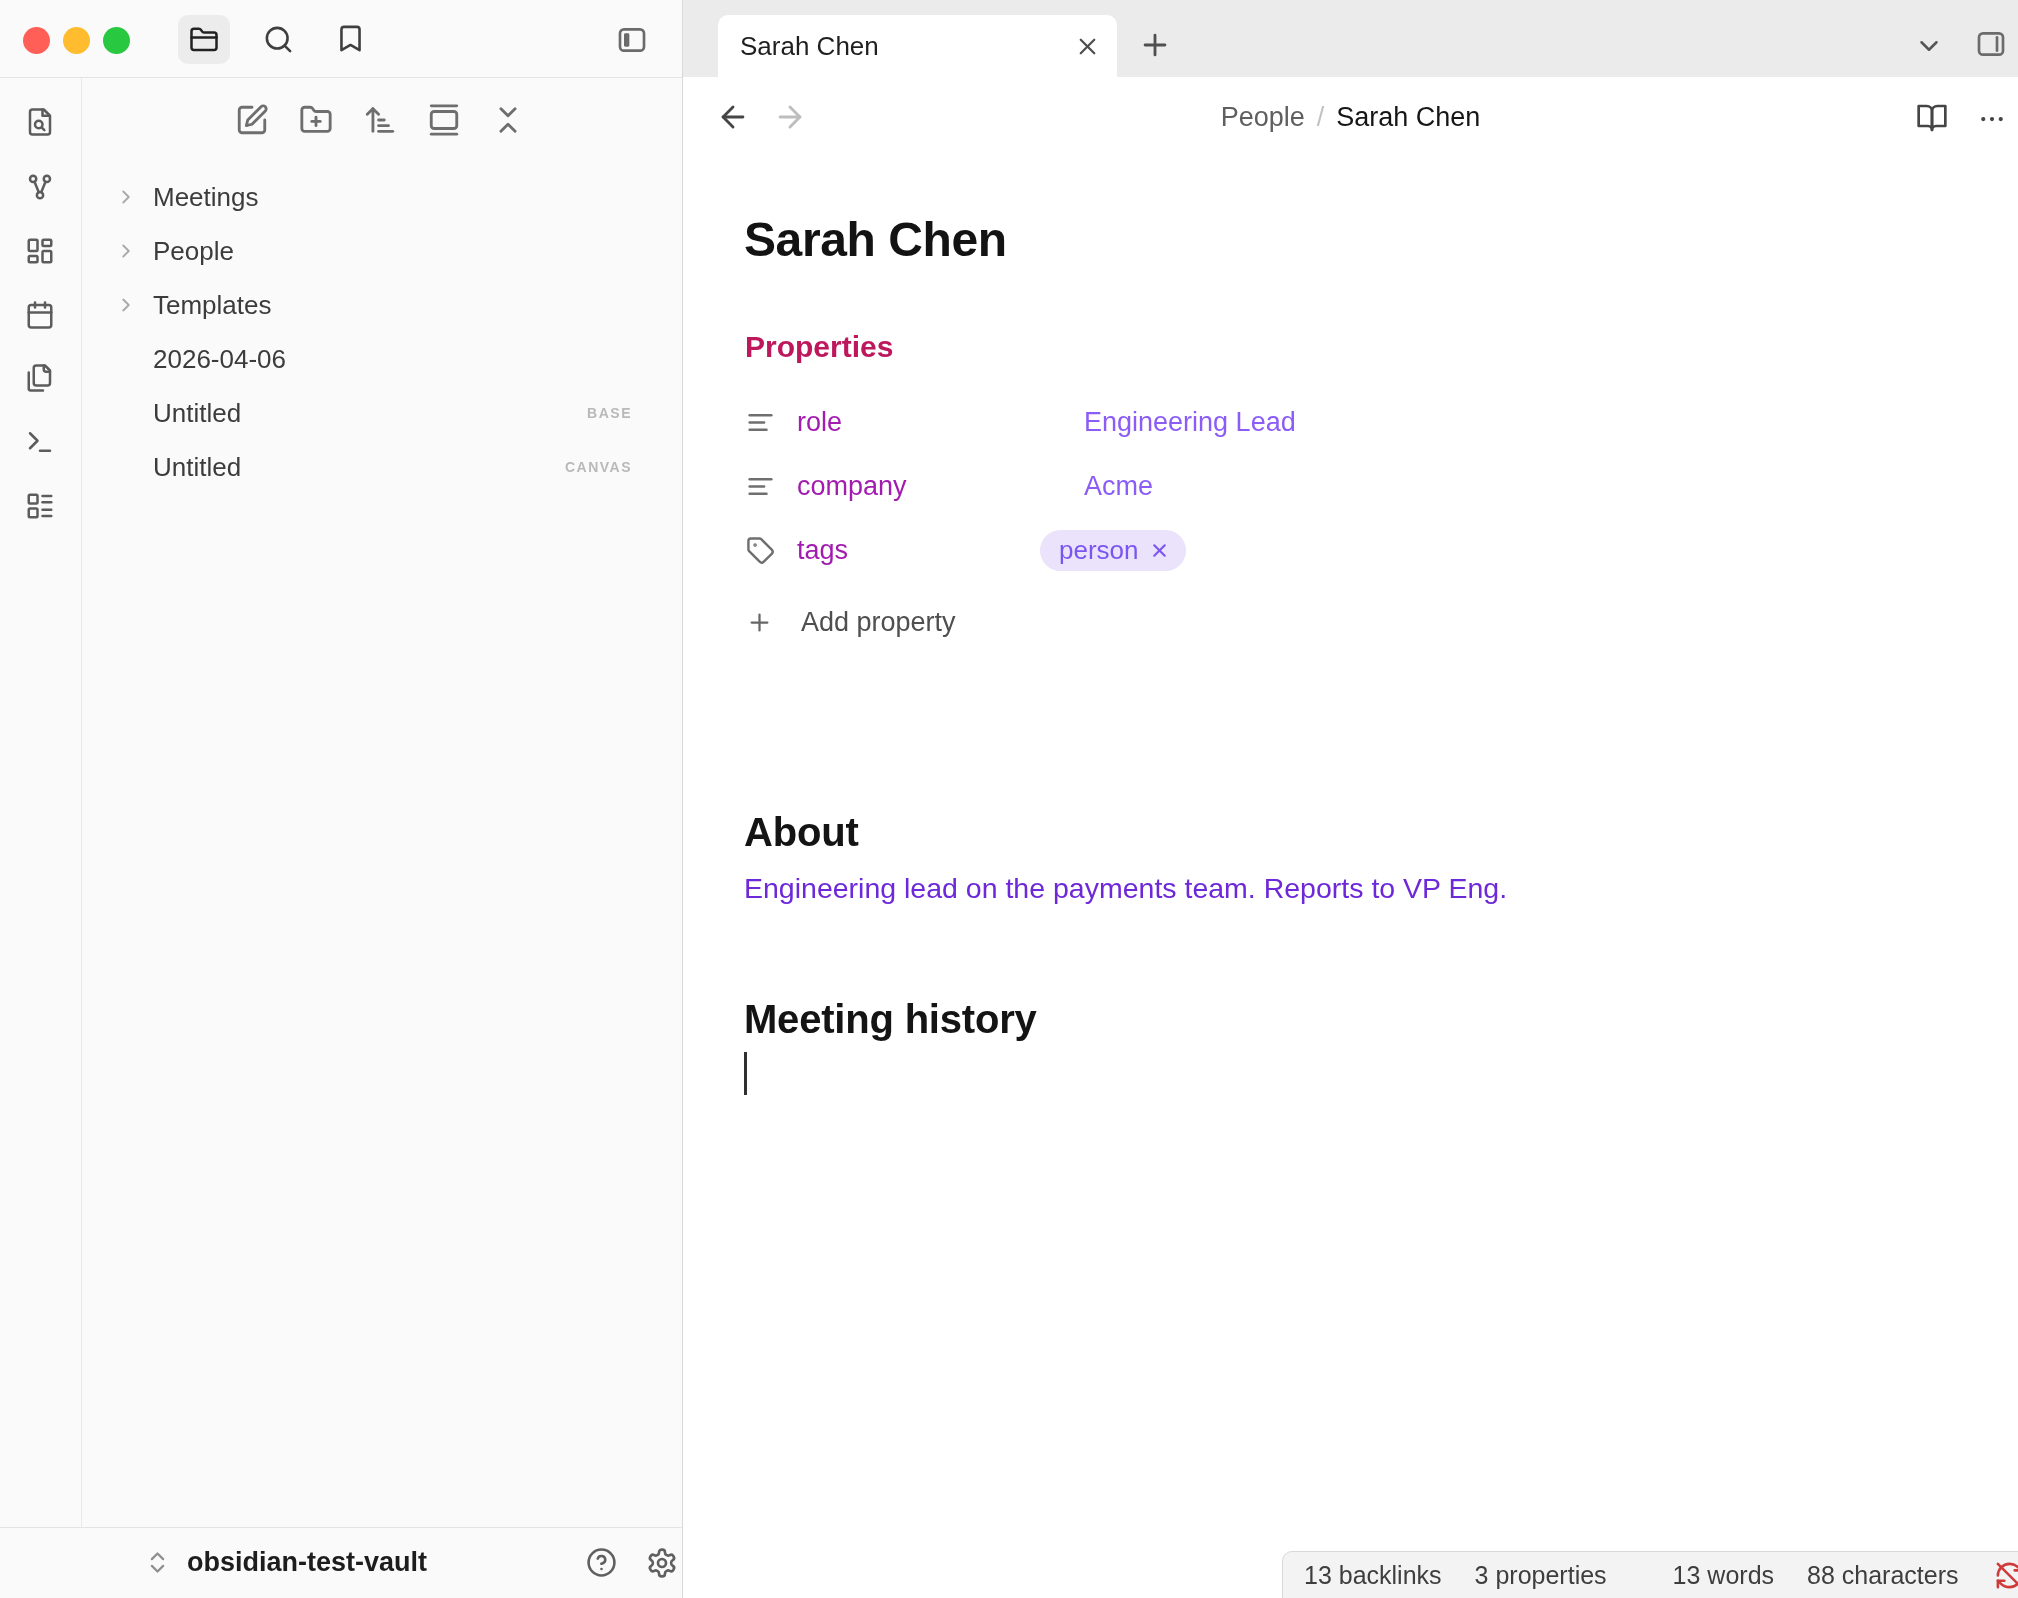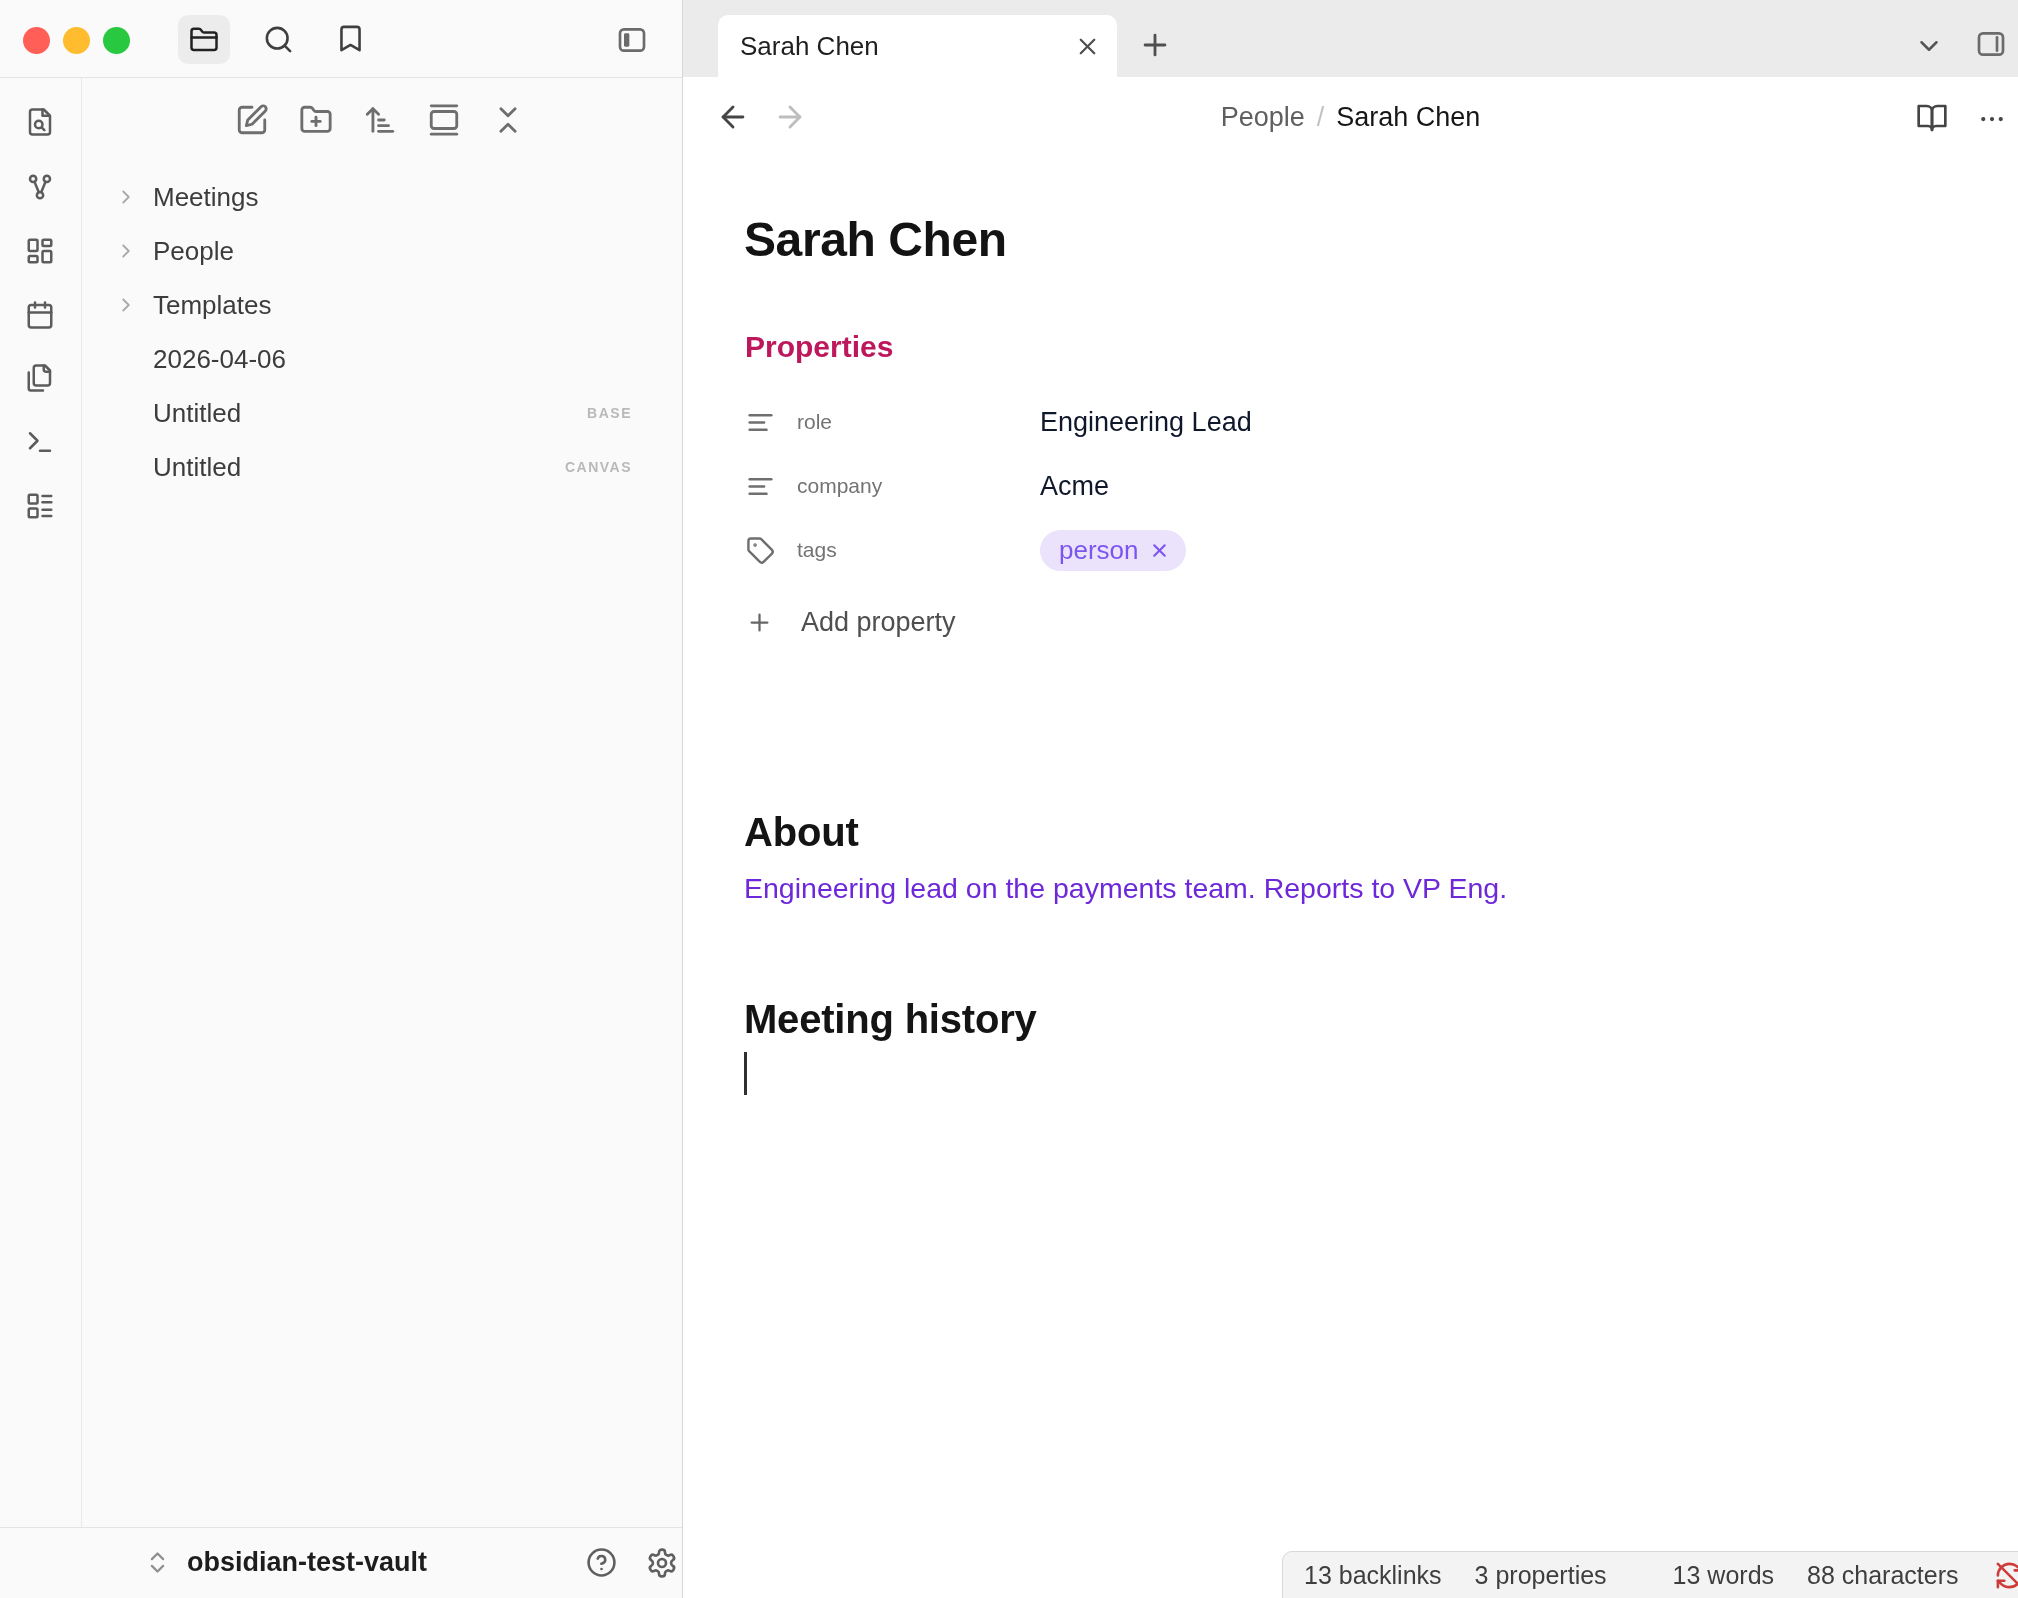--- a/index.html
+++ b/index.html
@@ -72,22 +72,22 @@
   .hdr-more{position:absolute;left:1977px;top:104px;width:30px;height:30px;color:#454545;}
 
   
   .note-title{position:absolute;left:744px;top:212px;font-size:48px;font-weight:700;
     color:#131313;letter-spacing:-0.4px;}
   .props-heading{position:absolute;left:745px;top:330px;font-size:30px;font-weight:700;color:#be185d;}
   .prop-row{position:absolute;left:746px;width:900px;height:52px;display:flex;align-items:center;}
   .pr-1{top:396px;} .pr-2{top:460px;} .pr-3{top:524px;}
   .prop-key{width:294px;display:flex;align-items:center;gap:22px;box-sizing:border-box;}
   .prop-key .icon{width:29px;height:29px;color:#6f6f6f;}
-  .prop-key-label{font-size:21px;color:#737373;}
-  .prop-value{font-size:27px;color:#0f172a;}
+  .prop-key-label{font-size:27px;color:#a21caf;}
+  .prop-value{font-size:27px;color:#8b5cf6;margin-left:44px;}
   .tag-pill{display:inline-flex;align-items:center;gap:10px;height:41px;padding:0 16px 0 19px;
     border-radius:21px;background:var(--tag-pill-bg,#eae3fb);color:var(--accent-purple,#7a55f0);
     font-size:26px;}
   .tag-pill .icon{width:21px;height:21px;color:var(--accent-purple,#7a55f0);}
   .add-property{position:absolute;left:746px;top:600px;height:44px;display:flex;align-items:center;
     gap:28px;color:#4f4f4f;font-size:27px;}
   .add-property .icon{width:27px;height:27px;color:#666;}
   .h2{position:absolute;left:744px;font-size:40px;font-weight:700;color:#141414;letter-spacing:-0.2px;}
   .h2-about{top:810px;}
   .h2-meeting{top:997px;}

